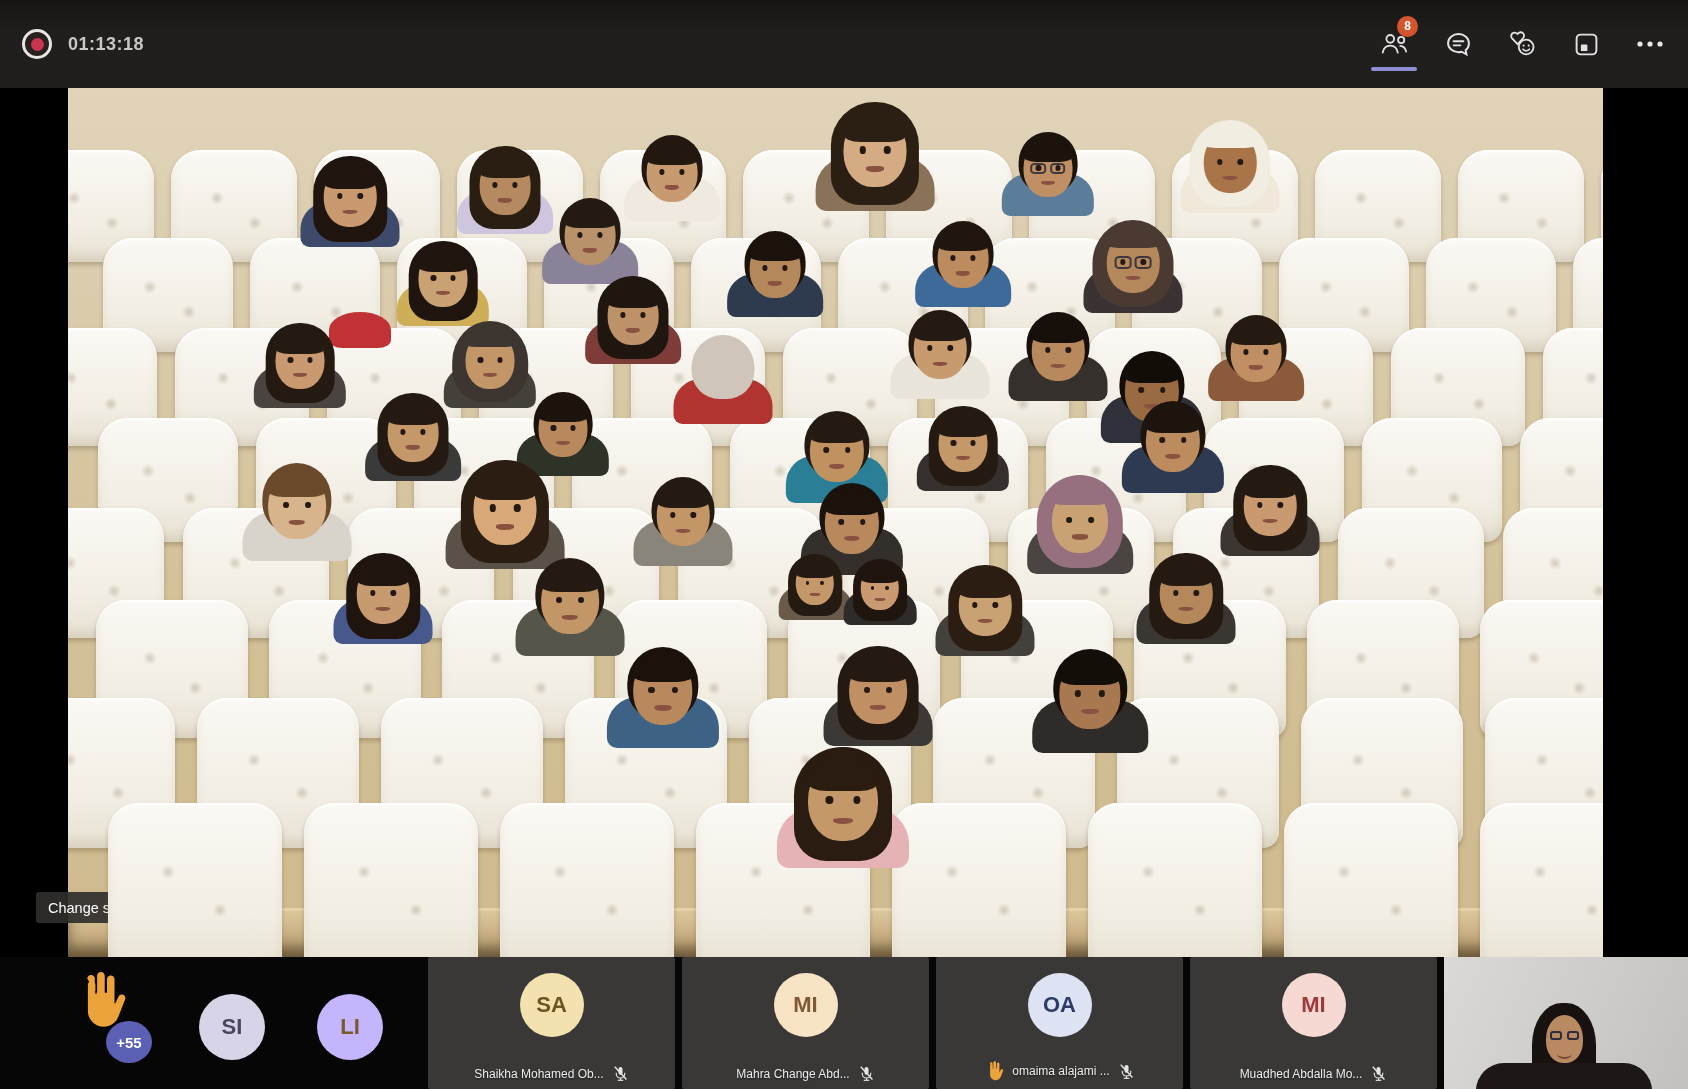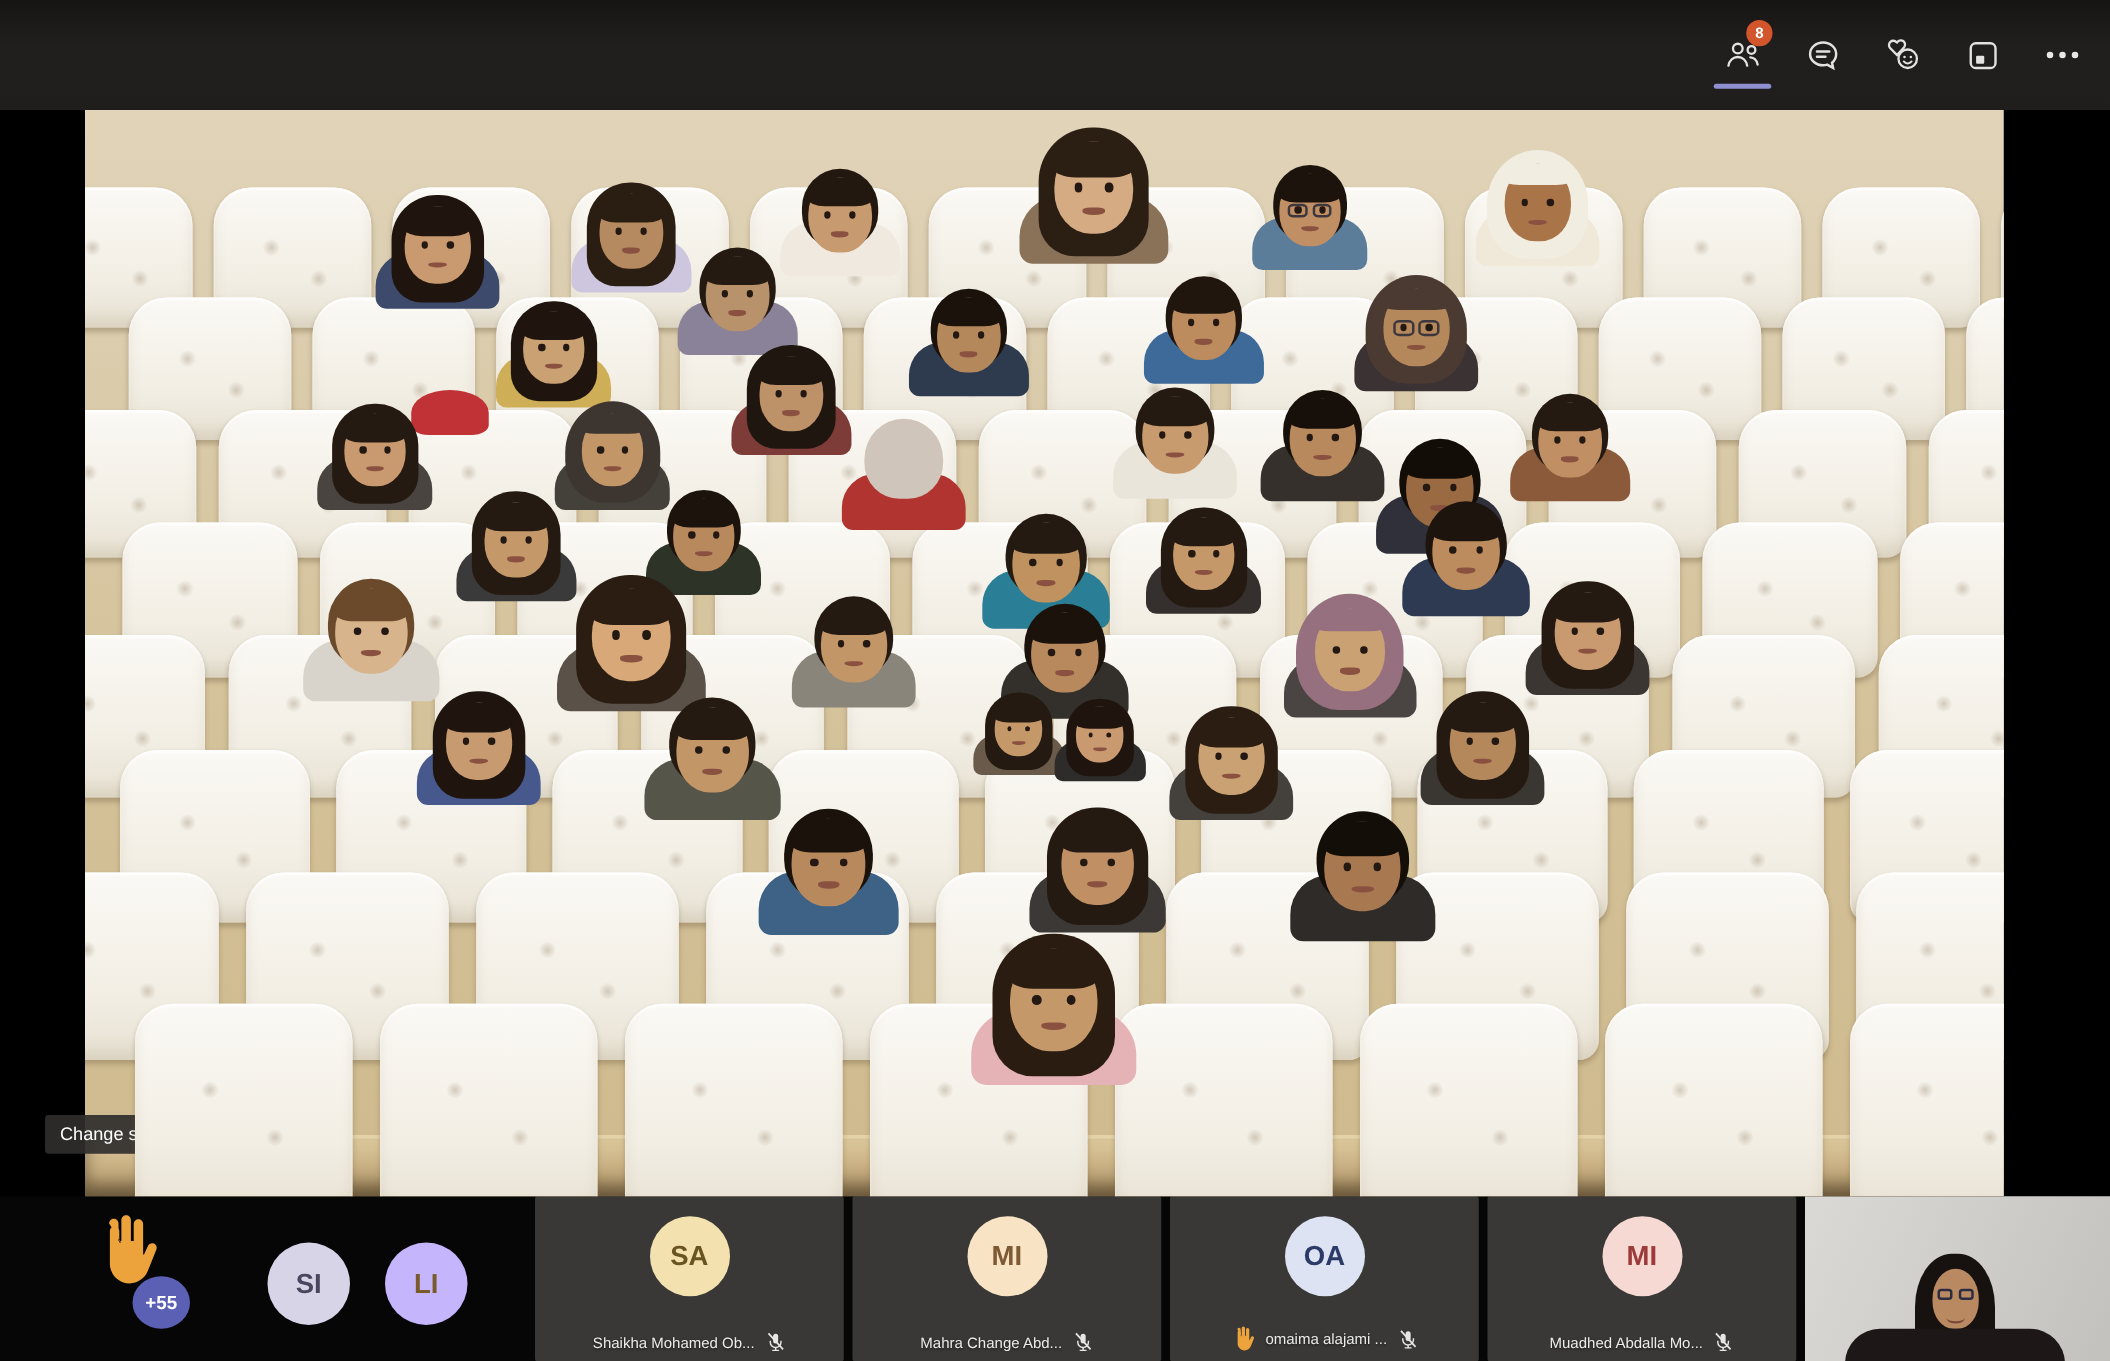--- a/index.html
+++ b/index.html
@@ -47,21 +47,21 @@
         font-family:"Liberation Sans",sans-serif;}
 
   
   .filmstrip{position:absolute;left:0;top:957px;width:1688px;height:132px;background:#060606;}
   .hand-group{position:absolute;left:70px;top:8px;width:90px;height:116px;}
   .hand-big{position:absolute;left:0;top:4px;width:58px;height:62px;}
   .hand-big svg{width:58px;height:62px;}
   .hand-count{position:absolute;left:36px;top:56px;width:46px;height:42px;border-radius:50%;
         background:#5b60b5;color:#fff;font-size:15px;font-weight:bold;
         display:flex;align-items:center;justify-content:center;}
-  .audio-wrap{position:absolute;left:214px;top:37px;display:flex;gap:28px;}
+  .audio-wrap{position:absolute;left:199px;top:37px;display:flex;gap:52px;}
   .avatar-circle{width:66px;height:66px;border-radius:50%;font-size:22px;font-weight:bold;
         display:flex;align-items:center;justify-content:center;flex:0 0 auto;}
   .tiles-wrap{position:absolute;left:428px;top:0;height:132px;display:flex;gap:7px;}
   .tile{position:relative;width:247px;height:132px;background:#393837;border-radius:2px;overflow:hidden;}
   .tile-avatar{width:64px;height:64px;margin:16px auto 0;}
   .tile-row{position:absolute;left:0;right:0;bottom:7px;display:flex;align-items:center;
         justify-content:center;gap:8px;padding:0 8px;}
   .tile-name{color:#ececec;font-size:12px;white-space:nowrap;overflow:hidden;max-width:185px;
         text-shadow:0 1px 2px rgba(0,0,0,.6);text-align:right;}
   .mic-off{width:17px;height:17px;flex:0 0 auto;opacity:.95;}
@@ -79,20 +79,26 @@
   .vt-glass-r{left:123px;top:74px;width:12px;height:9px;border:2px solid #2c2c40;border-radius:3px;box-sizing:border-box;}
   .vt-smile{left:113px;top:92px;width:15px;height:8px;border-bottom:2.5px solid #7a4638;border-radius:50%;}
   .vt-body{left:32px;top:106px;width:176px;height:40px;background:#1d1718;border-radius:28px 28px 0 0;}
 </style>
 </head>
 <body>
 
 <div class="screen">
 
   <header class="topbar">
+    <div class="rec-group">
+      <span class="rec-dot">
+          <i></i>
+        </span>
+      <span class="timer">01:13:18</span>
+    </div>
     <nav class="topbar-icons">
       <button class="tb-btn">
         <span>
           <svg width="30" height="26" viewBox="0 0 28 24" fill="none" stroke="#e2e2e2" stroke-width="1.7" stroke-linecap="round">
             <circle cx="10.5" cy="7.2" r="3.6"></circle>
             <path d="M3.5 20c.7-4 3.5-6.5 7-6.5s6.3 2.5 7 6.5"></path>
             <circle cx="20.7" cy="8.2" r="2.9"></circle>
             <path d="M19.8 13.8c2.8.2 4.9 2.3 5.5 5.3"></path>
           </svg>
         </span>

